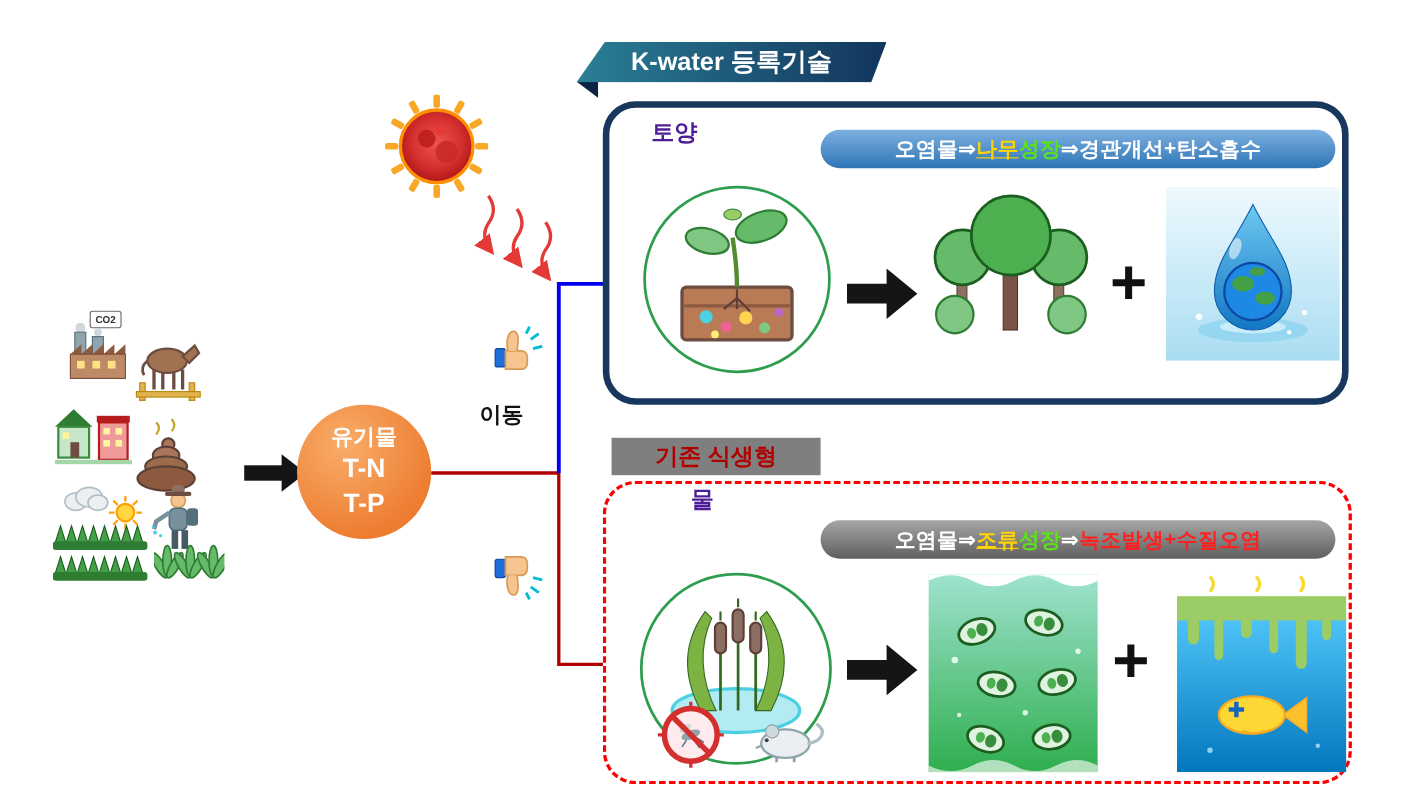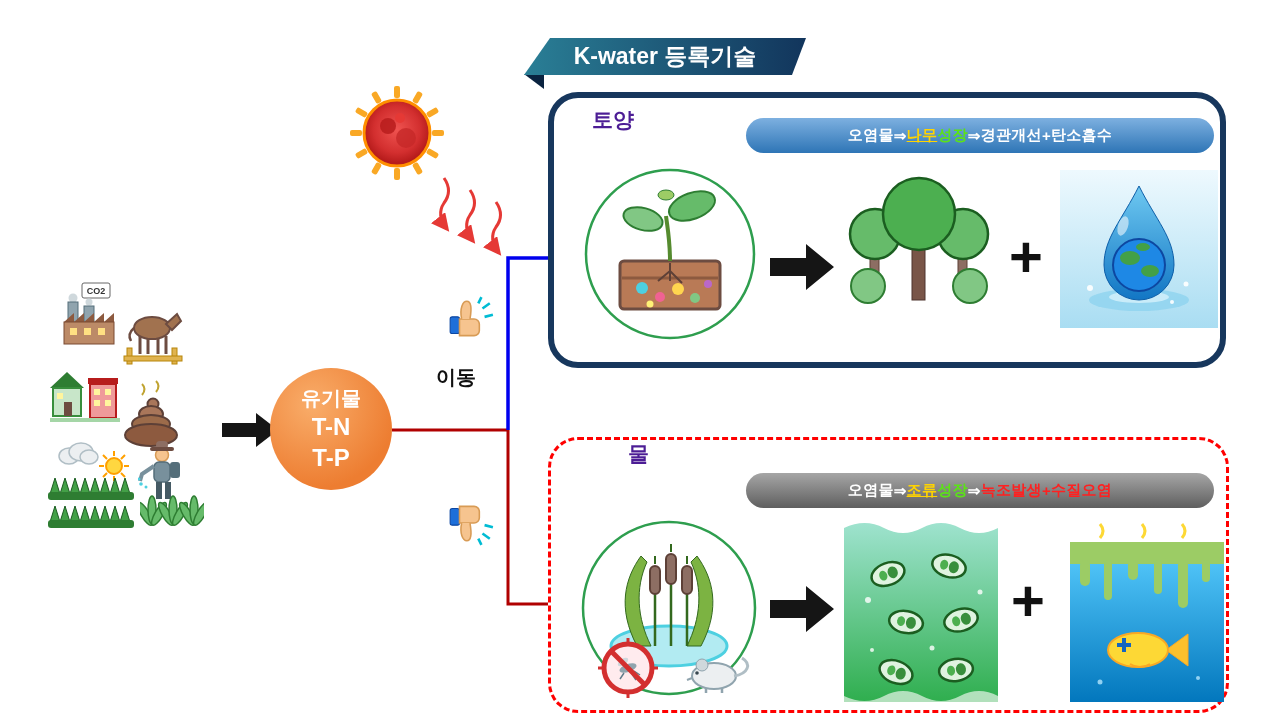--- a/index.html
+++ b/index.html
@@ -4,21 +4,21 @@
 <style>
   html,body{margin:0;padding:0;background:#fff;}
   .canvas{position:relative;width:1280px;height:720px;background:#fff;overflow:hidden;
           font-family:"Liberation Sans",sans-serif;}
   .abs{position:absolute;}
   
   .topbox{left:548px;top:92px;width:666px;height:264px;border:6px solid #17375d;border-radius:30px;background:#fff;}
   .bottombox{left:548px;top:437px;width:675px;height:270px;border:3px dashed #ff0000;border-radius:30px;background:#fff;}
   
   .pill{display:flex;align-items:center;justify-content:center;border-radius:18px;color:#fff;
-        font-weight:bold;font-size:15px;white-space:nowrap;letter-spacing:.3px;}
+        font-weight:bold;font-size:19px;white-space:nowrap;letter-spacing:.3px;}
   .pill-blue{background:linear-gradient(180deg,#7db0e0,#2e75b6);}
   .pill-gray{background:linear-gradient(180deg,#a6a6a6,#5f5f5f);}
   .hl-y{color:#ffd400;text-decoration:underline;} .hl-g{color:#5ce218;} .hl-r{color:#ff2020;}
   .boxtitle{font-size:21px;font-weight:bold;color:#4c1d95;}
   .plusbig{font-size:58px;font-weight:900;color:#111;line-height:1;text-align:center;}
   .ribbon{left:524px;top:38px;width:282px;height:37px;display:flex;align-items:center;justify-content:center;
           background:linear-gradient(90deg,#2a7f96,#12355c);color:#fff;font-weight:bold;font-size:23px;
           clip-path:polygon(26px 0,100% 0,calc(100% - 14px) 100%,0 100%);z-index:5;}
   .ribbon-fold{left:524px;top:74px;width:20px;height:15px;background:#0a2340;
                clip-path:polygon(0 0,100% 0,100% 100%);z-index:4;}
@@ -276,20 +276,23 @@
       <circle cx="126" cy="114" r="2.5" fill="#fff" opacity="0.9"></circle>
       <circle cx="112" cy="132" r="2" fill="#fff" opacity="0.9"></circle>
     <path d="M79,16 C62,50 44,68 44,95 a35,35 0 0 0 70,0 C114,68 96,50 79,16 Z" fill="url(#dropG)" stroke="#0d5ea8"></path>
     <circle cx="79" cy="95" r="26" fill="#1e88e5" stroke="#0d47a1" stroke-width="2"></circle>
     <ellipse cx="70" cy="88" rx="10" ry="7" fill="#43a047"></ellipse>
     <ellipse cx="90" cy="101" rx="9" ry="6" fill="#43a047"></ellipse>
     <ellipse cx="83" cy="77" rx="7" ry="4" fill="#43a047"></ellipse>
     <ellipse cx="63" cy="56" rx="5" ry="10" fill="#ffffff" opacity="0.55" transform="rotate(18 63 56)"></ellipse>
   </svg>
 
+  <div class="abs legacy">
+    <span>기존 식생형</span>
+  </div>
   <div class="abs bottombox"></div>
   <div class="abs boxtitle" style="left:628px;top:440px">물</div>
 
   <div class="abs pill pill-gray" style="left:746px;top:473px;width:468px;height:35px">
     <span>오염물</span>
       <span>⇒</span>
       <span class="hl-y">조류</span>
       <span class="hl-g">성장</span>
       <span>⇒</span>
       <span class="hl-r">녹조발생</span>

